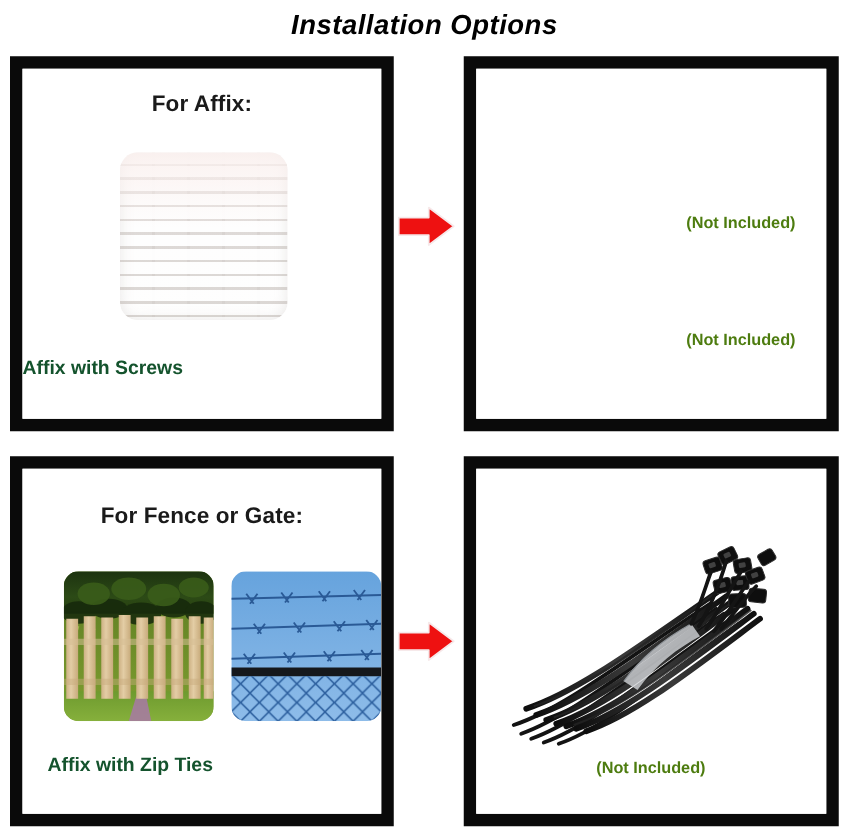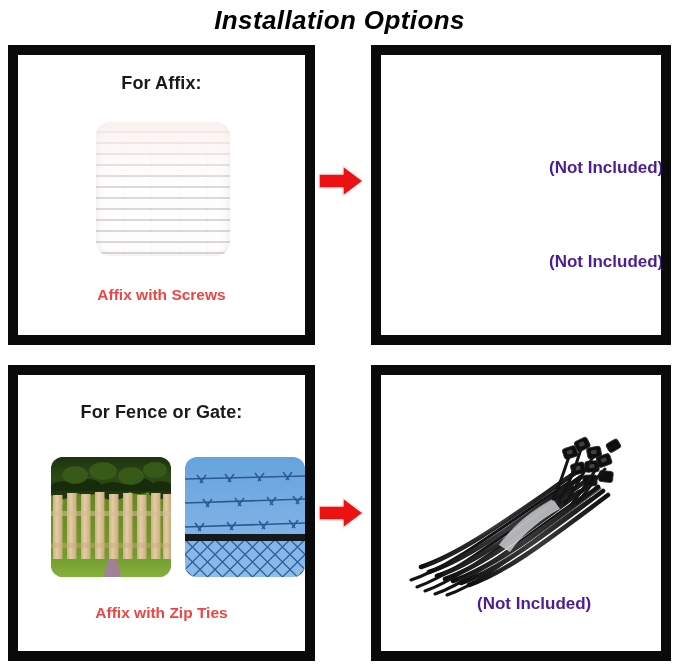--- a/index.html
+++ b/index.html
@@ -16,21 +16,21 @@
     -webkit-font-smoothing: antialiased;
   }
 
   
   .page-title {
     position: absolute;
     left: 0;
     top: 2px;
     width: 679px;
     text-align: center;
-    font-size: 26px;
+    font-size: 22px;
     font-weight: bold;
     font-style: italic;
     letter-spacing: 0.4px;
     color: #000000;
     line-height: 36px;
   }
 
   
   .panel {
     position: absolute;
@@ -54,24 +54,23 @@
     left: 0; right: 0;
     text-align: center;
     font-size: 18px;
     font-weight: bold;
     color: #1a1a1a;
     letter-spacing: 0.1px;
   }
   .panel-caption {
     position: absolute;
     left: 0; right: 0;
-    text-align: center;
     font-size: 15.5px;
     font-weight: bold;
-    color: #ef4444;
+    color: #14532d;
     line-height: 24px;
   }
 
   
   .wall-swatch {
     position: absolute;
     left: 78px;
     top: 67px;
     width: 134px;
     height: 134px;
@@ -105,24 +104,25 @@
   .arrow {
     position: absolute;
     width: 46px;
     height: 32px;
   }
   #arrow-top    { left: 318px; top: 165px; }
   #arrow-bottom { left: 318px; top: 497px; }
 
   .nf-label {
     position: absolute;
-    font-size: 17px;
+    font-size: 13px;
     font-weight: bold;
-    color: #4c1d95;
+    color: #4d7c0f;
     white-space: nowrap;
+    margin-top: 12px;
   }
 
   
   .photo {
     position: absolute;
     width: 120px;
     height: 120px;
     border-radius: 12px;
     overflow: hidden;
   }
@@ -280,21 +280,21 @@
           <path d="M74 64 L80 72 M77 72 L83 64"></path>
           <path d="M104 63 L110 71 M107 71 L113 63"></path>
         </g>
 
         <rect x="0" y="77" width="120" height="7" fill="#15181c"></rect>
 
         <rect x="0" y="84" width="120" height="36" fill="url(#mesh)"></rect>
       </svg>
     </div>
 
-    <div class="panel-caption" style="top: 226px;">
+    <div class="panel-caption" style="top: 226px; padding-left: 20px;">
       <div>Affix with Zip Ties</div>
     </div>
 
   </div>
 </div>
 
 <div class="arrow" id="arrow-bottom">
   <svg width="46" height="32" viewBox="0 0 46 32" aria-hidden="true">
     <polygon points="1,9 25,9 25,1 45,16 25,31 25,23 1,23" fill="#ee1111" stroke="#f6e9ea" stroke-width="1.4" stroke-linejoin="round"></polygon>
   </svg>

